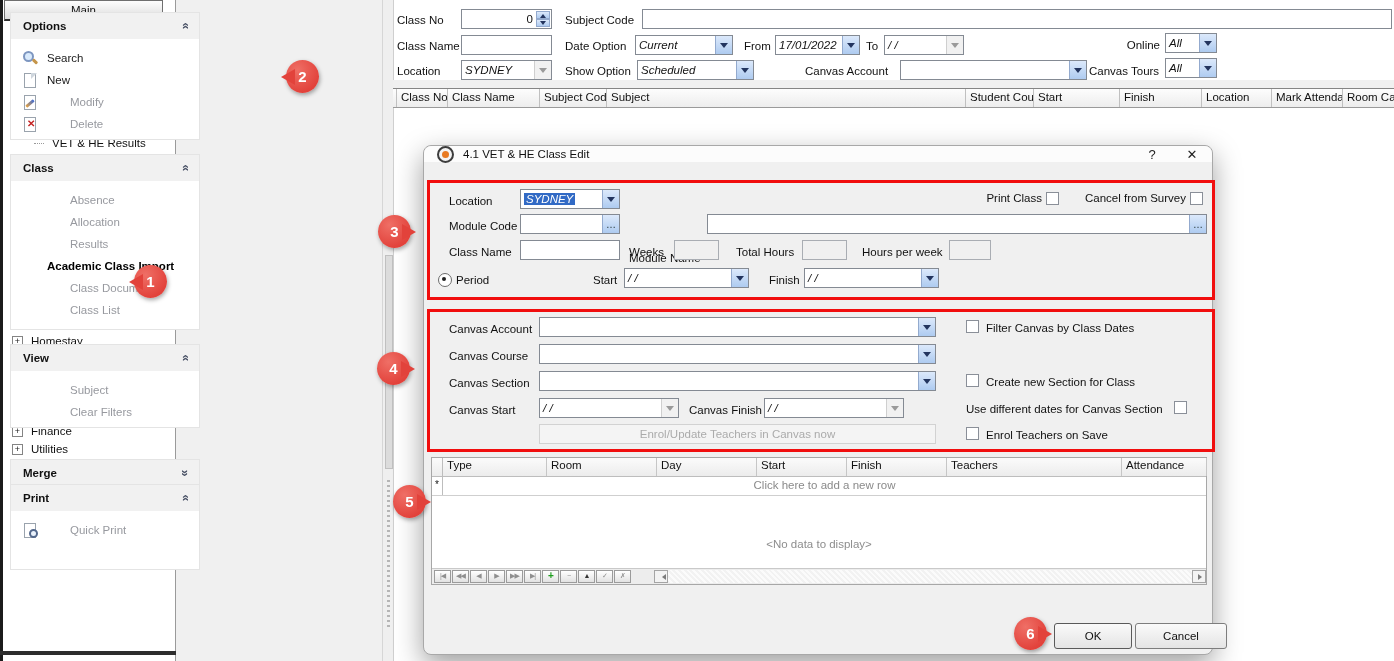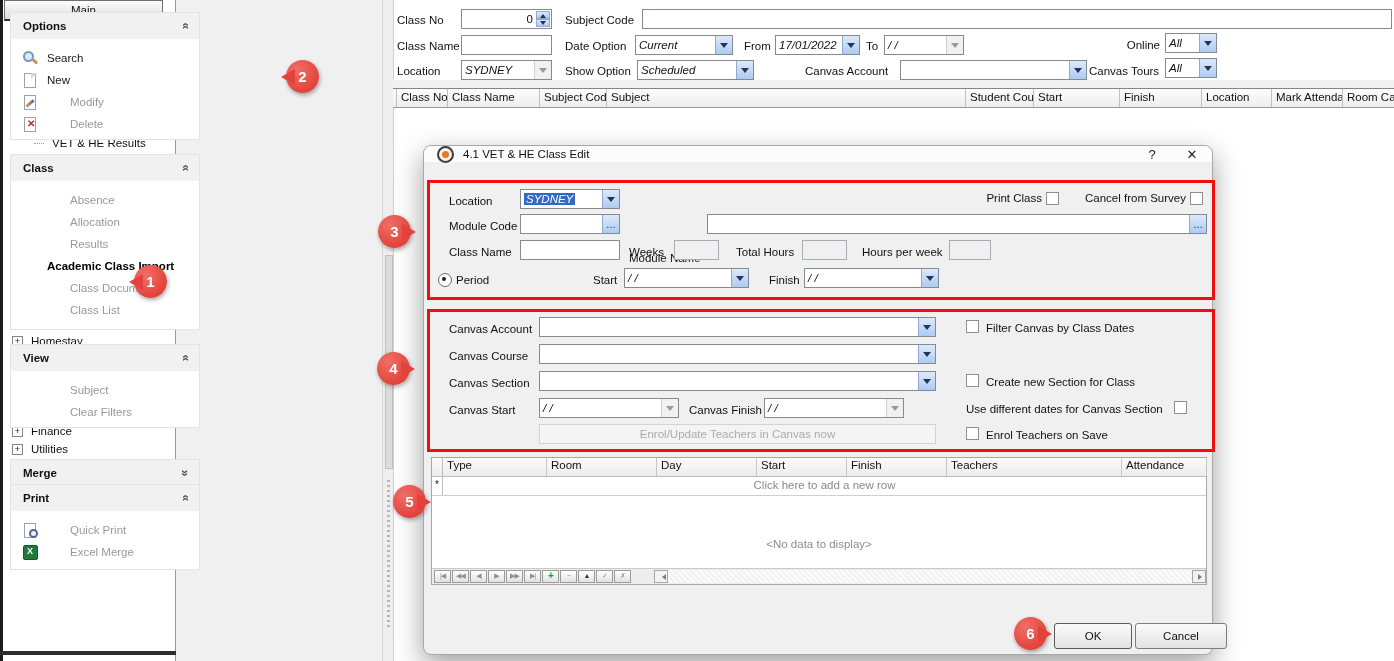--- a/index.html
+++ b/index.html
@@ -325,24 +325,20 @@
     <span>Print</span>
     <span class="sp"></span>
       <span class="chev up"></span>
   </div>
   <div class="card-items">
 
   <div class="pitem dis">
         <span class="picon ic-qprint"></span>
         <span class="plabel">Quick Print</span>
       </div>
-      <div class="pitem dis">
-        <span class="picon ic-excel"></span>
-        <span class="plabel">Excel Merge</span>
-      </div>
     </div>
 </div>
 
 <div class="abs" id="splitter">
   <span class="thumb"></span>
   <span class="dots"></span>
 </div>
 
 <div class="abs" id="content"></div>
 

